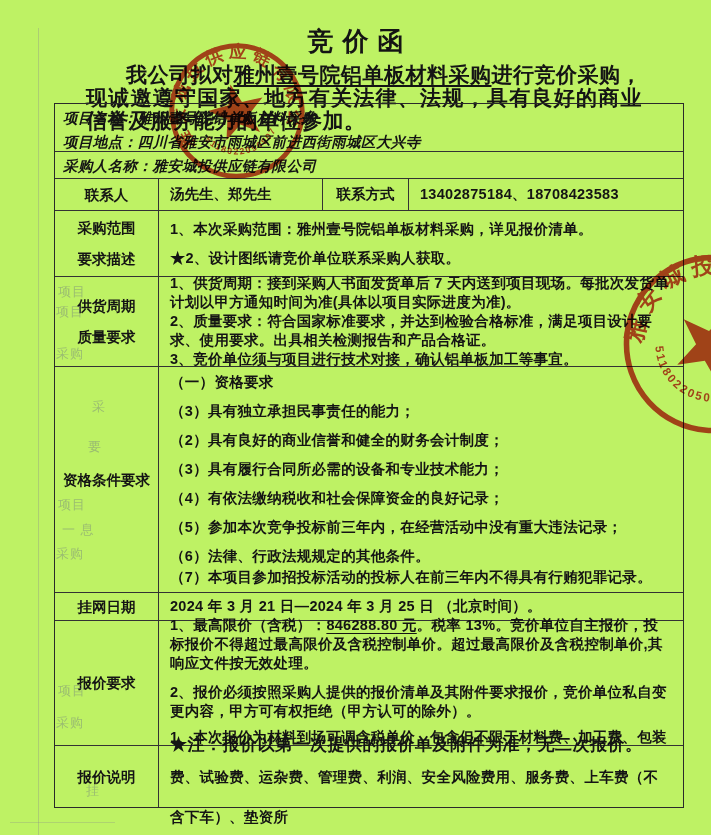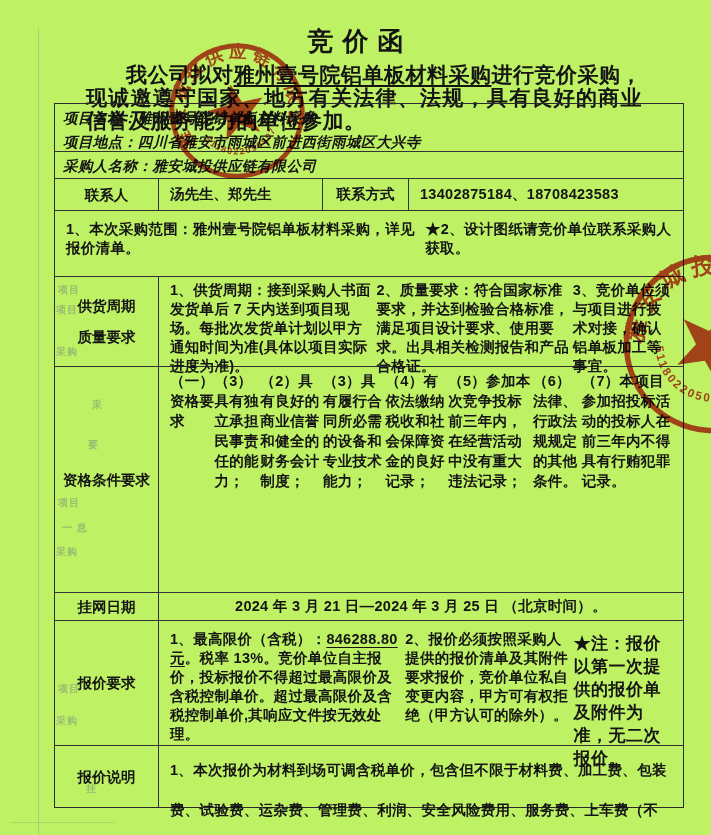--- a/index.html
+++ b/index.html
@@ -33,21 +33,21 @@
     display:flex; flex-direction:column;
     font-size:14.5px;
   }
   .trow { display:flex; border-bottom:1px solid #333; flex:0 0 auto; min-height:0; }
   .trow:last-child { border-bottom:none; }
   .lbl {
     flex:0 0 104px; border-right:1px solid #333;
     display:flex; flex-direction:column; align-items:center; justify-content:center;
     font-weight:700; text-align:left; line-height:20px; position:relative;
   }
-  .cnt { flex:1 1 auto; padding:4px 11px; display:flex; flex-direction:row; justify-content:center; min-width:0; }
+  .cnt { flex:1 1 auto; padding:4px 11px; display:flex; flex-direction:column; justify-content:center; min-width:0; }
   .full { flex:1 1 auto; padding:2px 8px; display:flex; flex-direction:column; justify-content:space-between;font-style:italic; }
   .kv { line-height:24px; letter-spacing:.4px; }
   .kv b { font-weight:700; }
 
   .r1 { height:48px; } .r2 { height:27px; } .r3 { height:32px; }
   .r4 { height:66px; } .r5 { height:90px; } .r6 { height:226px; }
   .r7 { height:28px; } .r8 { height:125px; } .r9 { flex:1 1 auto; }
 
   .c-contact { flex:0 0 164px; border-right:1px solid #333; display:flex; align-items:center; padding:0 11px; }
   .c-method  { flex:0 0 86px; border-right:1px solid #333; display:flex; align-items:center; justify-content:center; font-weight:700; }
@@ -63,22 +63,22 @@
   .wide .line { line-height:40px; }
 
   .lbl .l2 { margin-top:11px; }
 
   
   .stamp { position:absolute; opacity:.88; mix-blend-mode:multiply; pointer-events:none; }
   .stamp1 { left:167px; top:41px; width:140px; height:140px; transform:rotate(-14deg); }
   .stamp2 { left:620px; top:251px; width:186px; height:186px; transform:rotate(26deg); }
 
   
-  .ghost { position:absolute; color:rgba(105,115,132,.42); font-size:10px;
-    filter:blur(.4px); letter-spacing:1px; font-weight:700; }
+  .ghost { position:absolute; color:rgba(105,115,132,.42); font-size:13px;
+    filter:blur(.4px); letter-spacing:1px; font-weight:400; }
 </style>
 </head>
 <body>
 
 <div class="page">
 
   <div class="scan-edge"></div>
   <div class="scan-dash"></div>
 
   <div class="doc-title">竞价函</div>
@@ -101,20 +101,24 @@
     </div>
 
     <div class="trow r3">
       <div class="lbl">联系人</div>
       <div class="c-contact">汤先生、郑先生</div>
       <div class="c-method">联系方式</div>
       <div class="c-phone">13402875184、18708423583</div>
     </div>
 
     <div class="trow r4">
+      <div class="lbl">
+        <span>采购范围</span>
+        <span class="l2">要求描述</span>
+      </div>
       <div class="cnt gap8">
         <div class="line">1、本次采购范围：雅州壹号院铝单板材料采购，详见报价清单。</div>
         <div class="line"><span class="star">★</span><span>2、设计图纸请竞价单位联系采购人获取。</span></div>
       </div>
     </div>
 
     <div class="trow r5">
       <div class="lbl">
         <span>供货周期</span>
         <span class="l2">质量要求</span>

